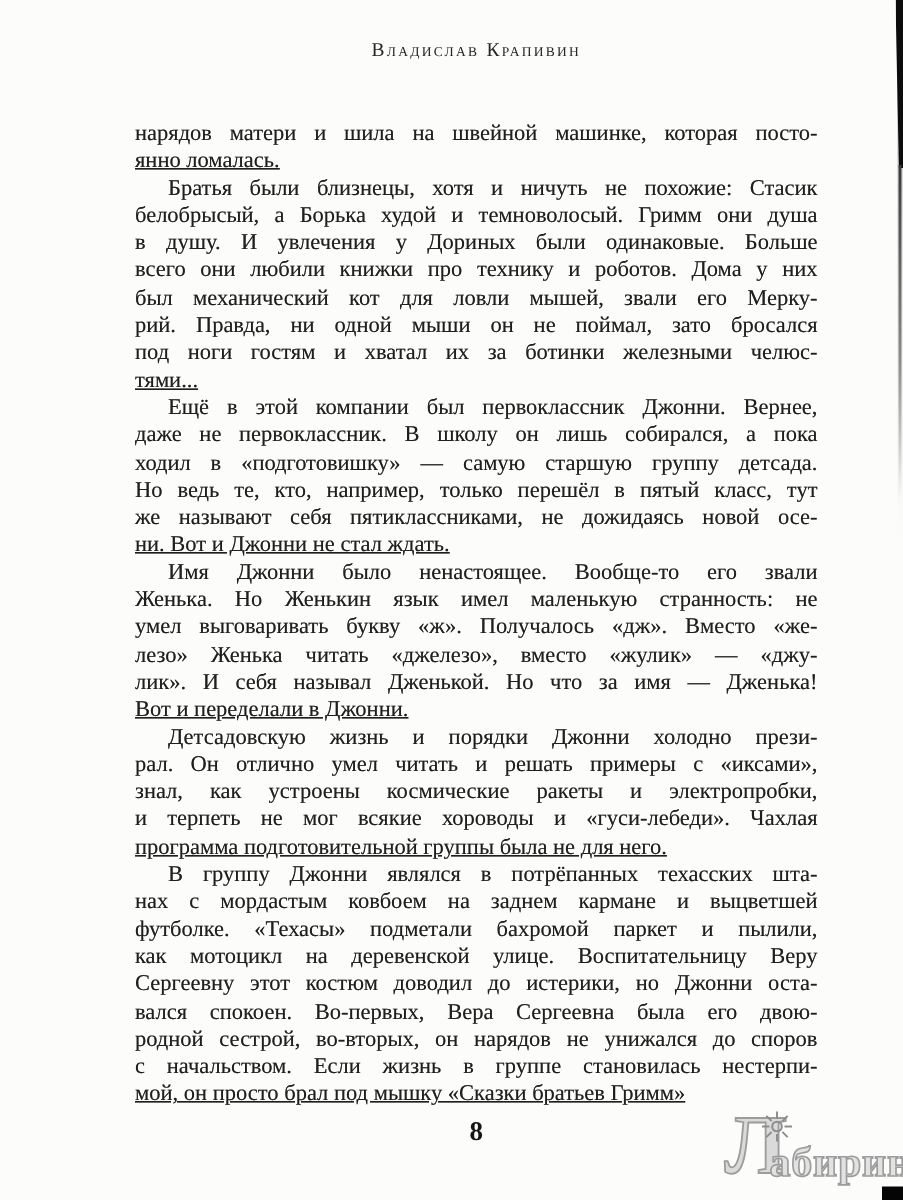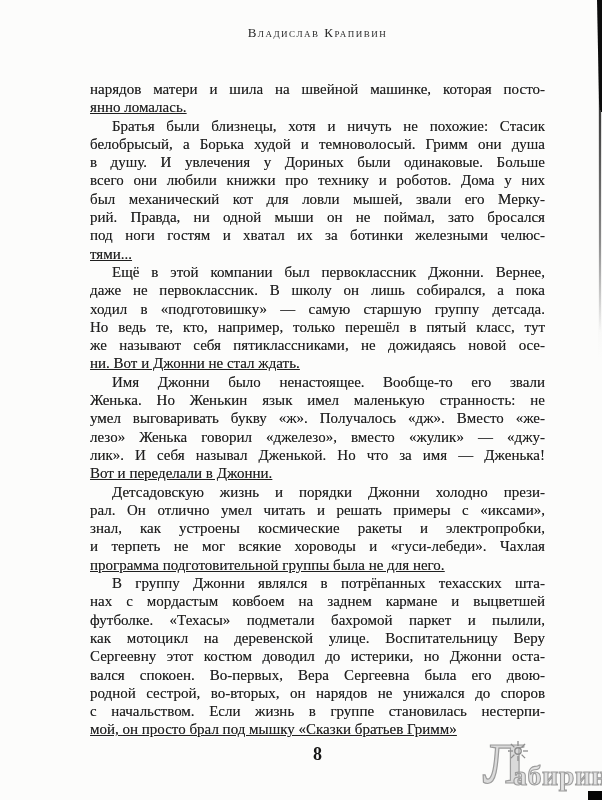--- a/index.html
+++ b/index.html
@@ -109,21 +109,21 @@
     <div class="line last">тями...</div>
     <div class="line indent">Ещё в этой компании был первоклассник Джонни. Вернее,</div>
     <div class="line">даже не первоклассник. В школу он лишь собирался, а пока</div>
     <div class="line">ходил в «подготовишку» — самую старшую группу детсада.</div>
     <div class="line">Но ведь те, кто, например, только перешёл в пятый класс, тут</div>
     <div class="line">же называют себя пятиклассниками, не дожидаясь новой осе-</div>
     <div class="line last">ни. Вот и Джонни не стал ждать.</div>
     <div class="line indent">Имя Джонни было ненастоящее. Вообще-то его звали</div>
     <div class="line">Женька. Но Женькин язык имел маленькую странность: не</div>
     <div class="line">умел выговаривать букву «ж». Получалось «дж». Вместо «же-</div>
-    <div class="line">лезо» Женька говорил «джелезо», вместо «жулик» — «джу-</div>
+    <div class="line">лезо» Женька читать «джелезо», вместо «жулик» — «джу-</div>
     <div class="line">лик». И себя называл Дженькой. Но что за имя — Дженька!</div>
     <div class="line last">Вот и переделали в Джонни.</div>
     <div class="line indent">Детсадовскую жизнь и порядки Джонни холодно прези-</div>
     <div class="line">рал. Он отлично умел читать и решать примеры с «иксами»,</div>
     <div class="line">знал, как устроены космические ракеты и электропробки,</div>
     <div class="line">и терпеть не мог всякие хороводы и «гуси-лебеди». Чахлая</div>
     <div class="line last">программа подготовительной группы была не для него.</div>
     <div class="line indent">В группу Джонни являлся в потрёпанных техасских шта-</div>
     <div class="line">нах с мордастым ковбоем на заднем кармане и выцветшей</div>
     <div class="line">футболке. «Техасы» подметали бахромой паркет и пылили,</div>

